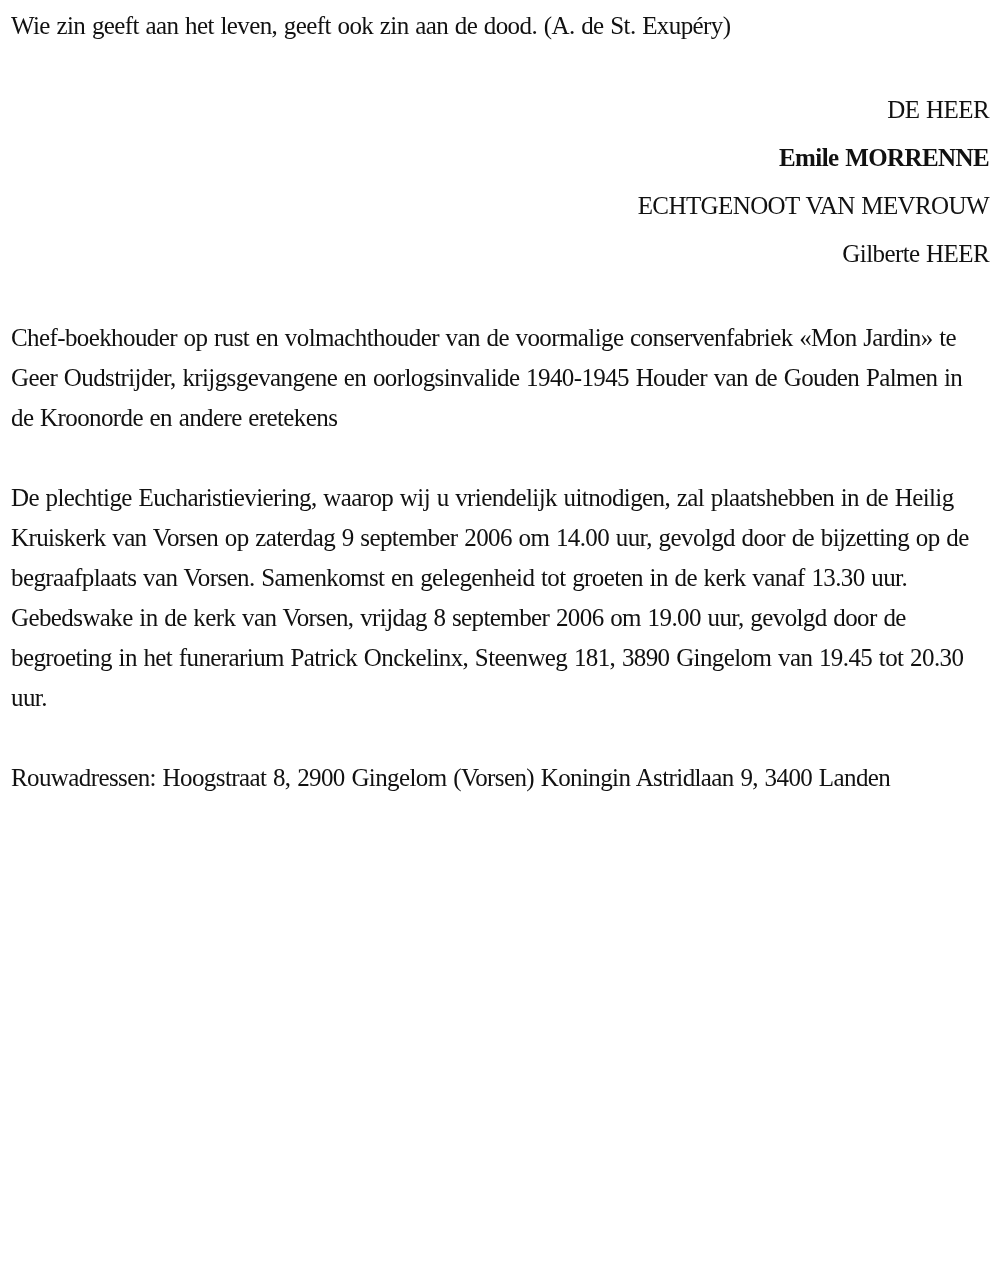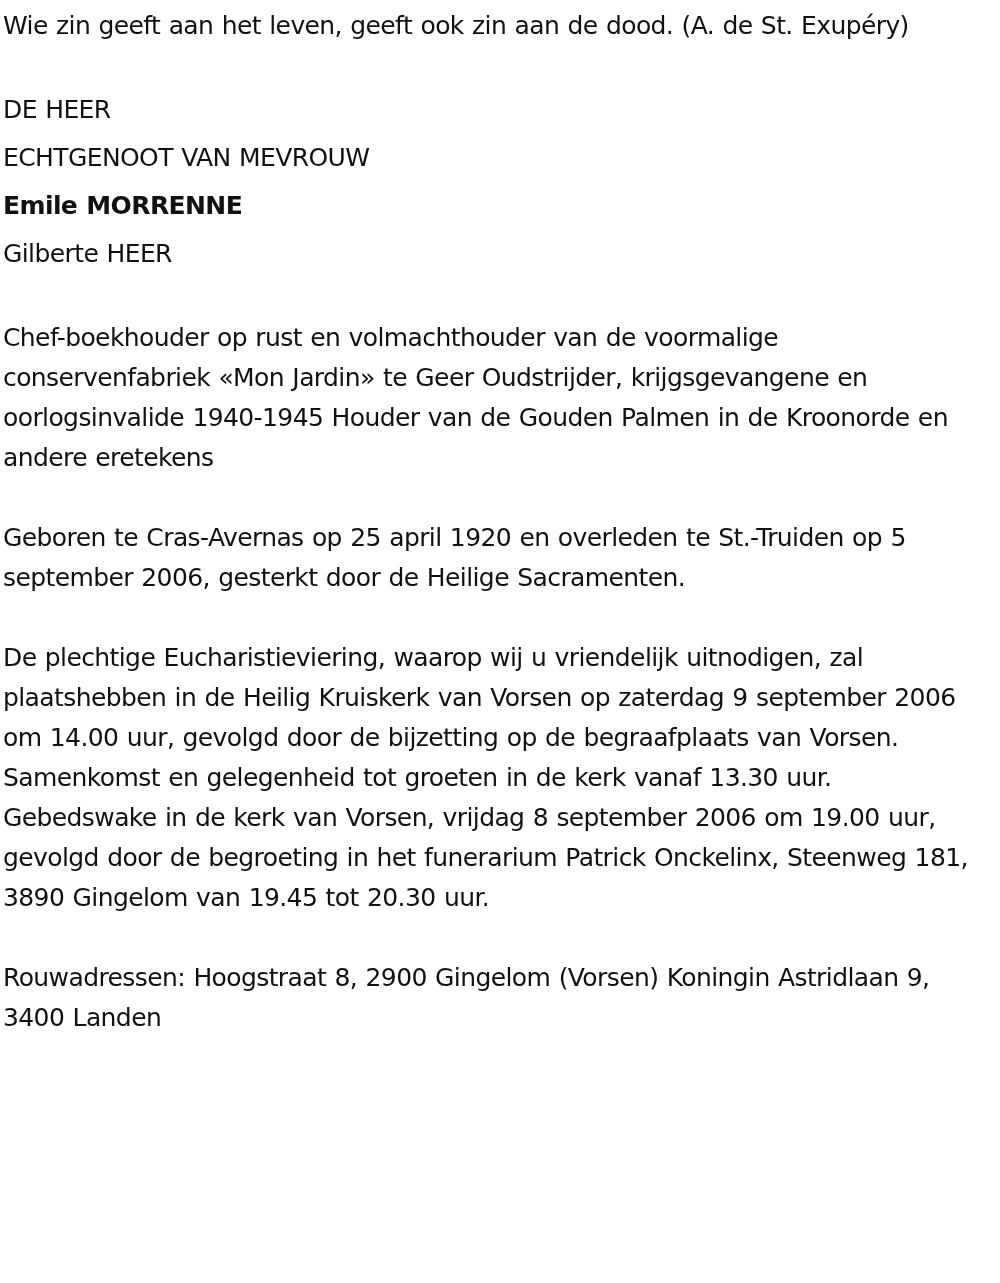--- a/index.html
+++ b/index.html
@@ -12,52 +12,53 @@
       height: 1283px;
       overflow: hidden;
       color: #111111;
       font-family: "DejaVu Sans", sans-serif;
       font-size: 25px;
       letter-spacing: -0.6px;
       word-spacing: 1px;
     }
     .page {
       position: relative;
-      padding: 6px 11px 0 3px;
+      padding: 6px 11px 0 11px;
       width: 978px;
+      font-family: Liberation Serif, serif;
     }
     .quote {
       line-height: 40px;
       margin: 0 0 40px 0;
     }
     .header-line {
       line-height: 48px;
       margin: 0;
     }
     .header-line.name {
       font-weight: bold;
     }
     .header-block {
       margin: 10px 0 40px 0;
+      text-align: right;
     }
     .para {
       line-height: 40px;
       margin: 12px 0 40px 0;
     }
   </style>
 </head>
 <body>
 
 <div class="page">
   <p class="quote">Wie zin geeft aan het leven, geeft ook zin aan de dood. (A. de St. Exupéry)</p>
 
   <div class="header-block">
     <p class="header-line">DE HEER</p>
+    <p class="header-line name">Emile MORRENNE</p>
     <p class="header-line">ECHTGENOOT VAN MEVROUW</p>
-    <p class="header-line name">Emile MORRENNE</p>
     <p class="header-line">Gilberte HEER</p>
   </div>
 
   <p class="para">Chef-boekhouder op rust en volmachthouder van de voormalige conservenfabriek «Mon Jardin» te Geer Oudstrijder, krijgsgevangene en oorlogsinvalide 1940-1945 Houder van de Gouden Palmen in de Kroonorde en andere eretekens</p>
-  <p class="para">Geboren te Cras-Avernas op 25 april 1920 en overleden te St.-Truiden op 5 september 2006, gesterkt door de Heilige Sacramenten.</p>
   <p class="para">De plechtige Eucharistieviering, waarop wij u vriendelijk uitnodigen, zal plaatshebben in de Heilig Kruiskerk van Vorsen op zaterdag 9 september 2006 om 14.00 uur, gevolgd door de bijzetting op de begraafplaats van Vorsen. Samenkomst en gelegenheid tot groeten in de kerk vanaf 13.30 uur. Gebedswake in de kerk van Vorsen, vrijdag 8 september 2006 om 19.00 uur, gevolgd door de begroeting in het funerarium Patrick Onckelinx, Steenweg 181, 3890 Gingelom van 19.45 tot 20.30 uur.</p>
   <p class="para">Rouwadressen: Hoogstraat 8, 2900 Gingelom (Vorsen) Koningin Astridlaan 9, 3400 Landen</p>
 </div>
 
 </body></html>

